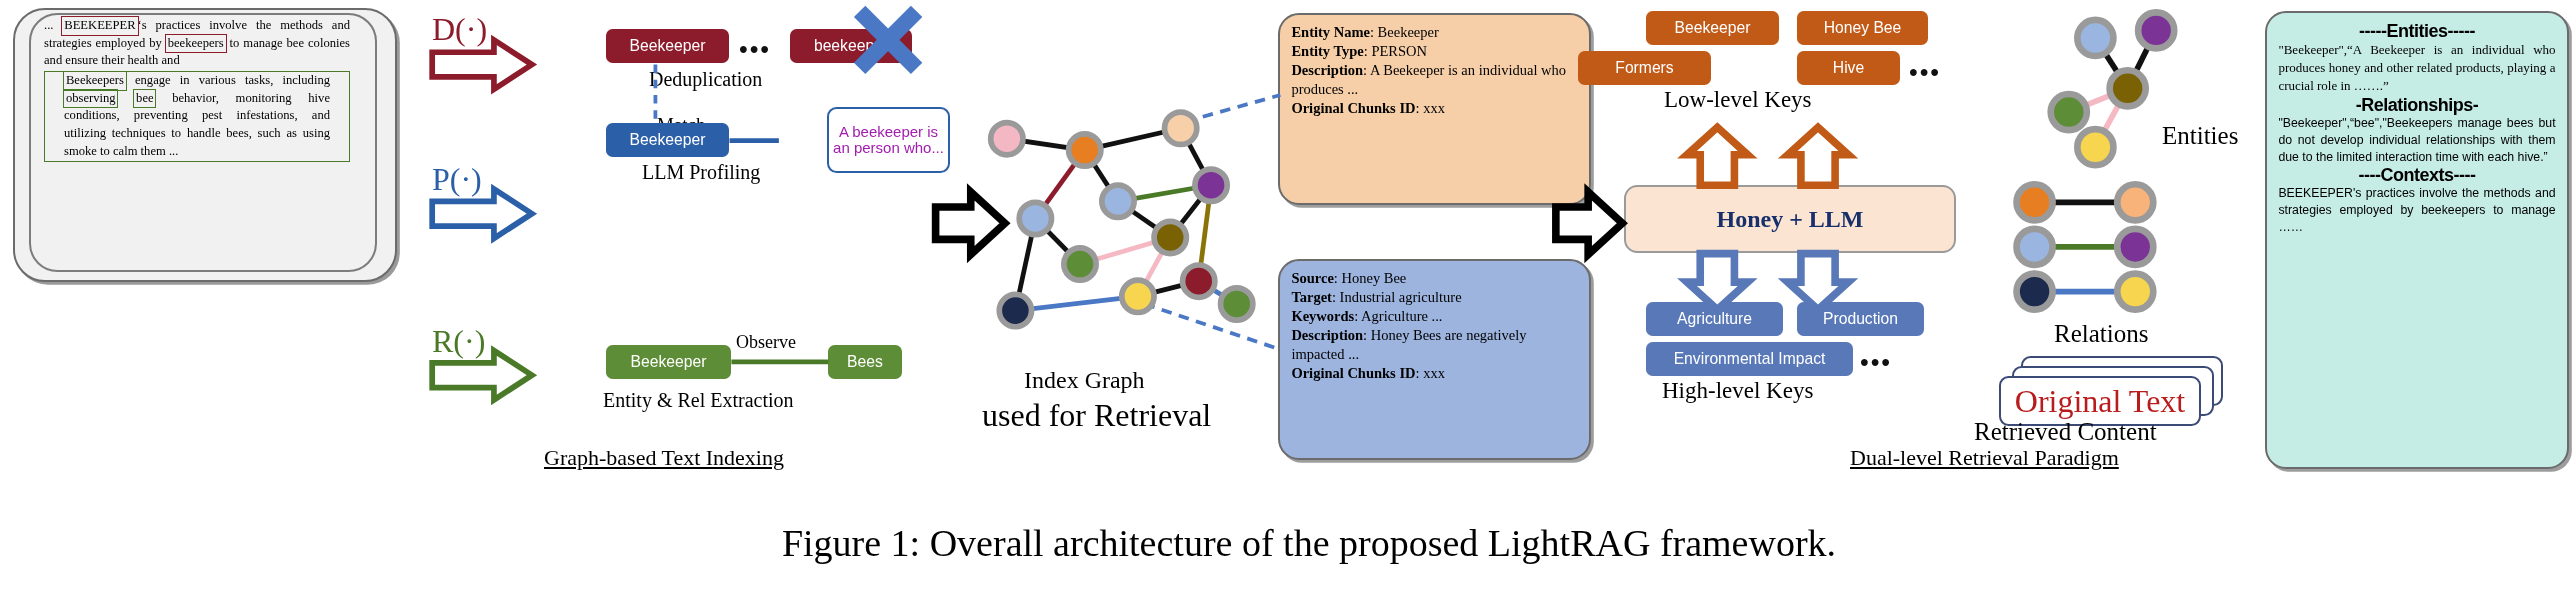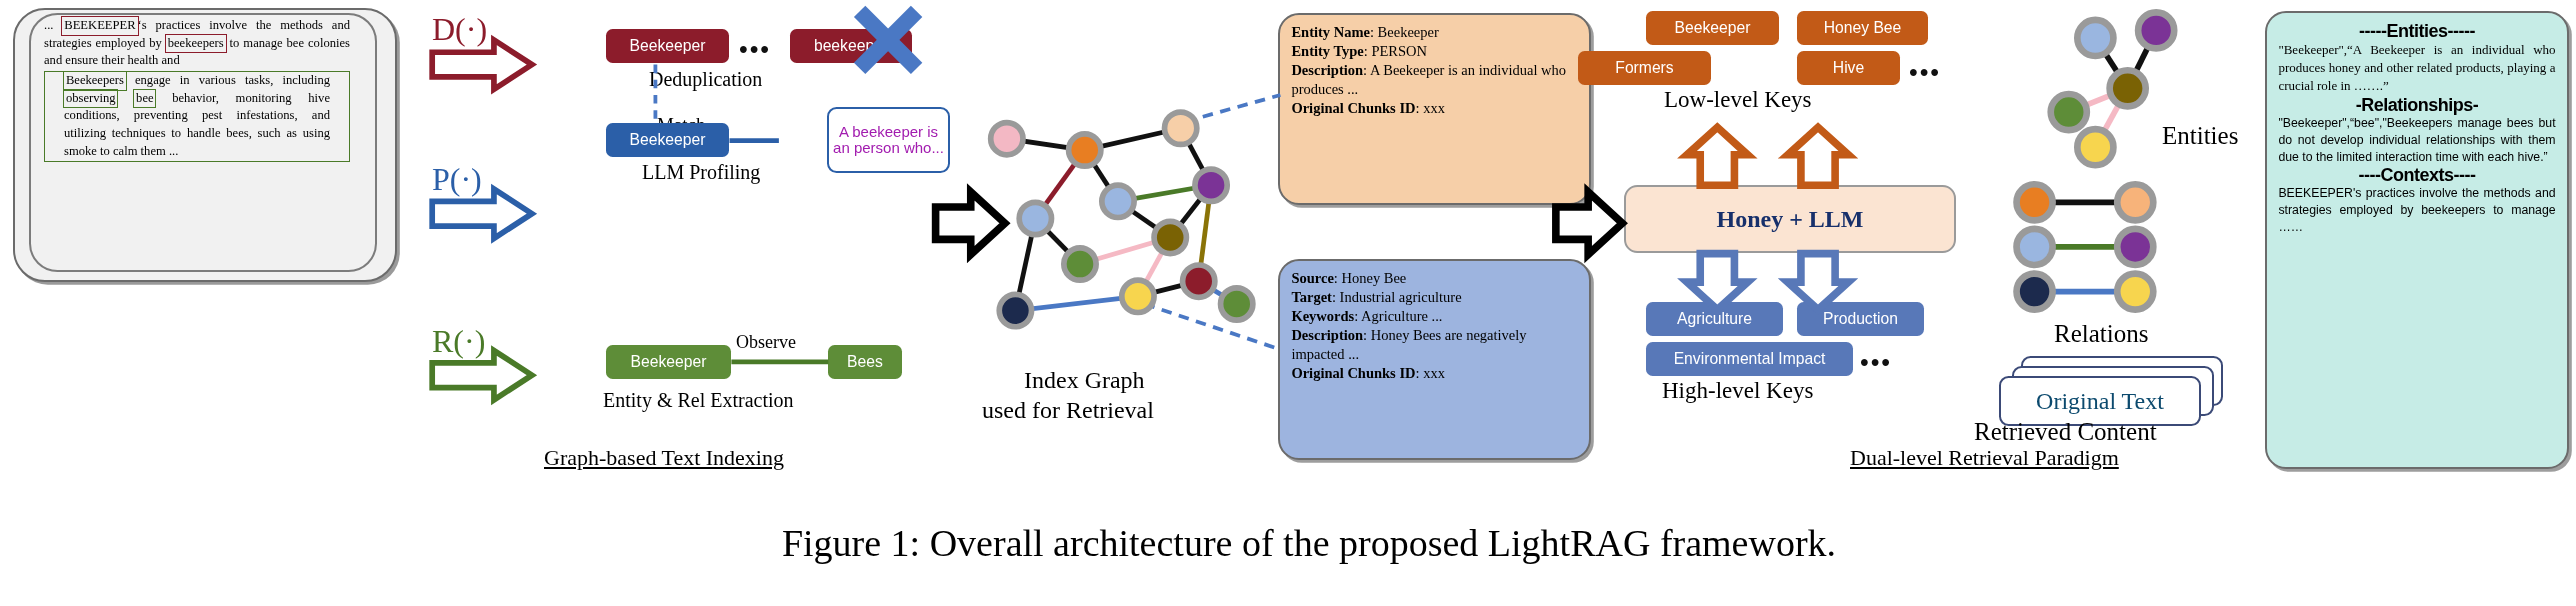--- a/index.html
+++ b/index.html
@@ -109,21 +109,21 @@
 <div class="caption-serif" style="left:642px;top:161px;font-family:Liberation Serif, serif;">LLM Profiling</div>
 
 <div class="pill green" style="left:606px;top:345px;width:125px;height:34px;">Beekeeper</div>
 <div class="caption-serif" style="left:736px;top:332px;font-size:18px;">Observe</div>
 <div class="pill green" style="left:828px;top:345px;width:74px;height:34px;">Bees</div>
 <div class="caption-serif" style="left:603px;top:389px;">Entity &amp; Rel Extraction</div>
 
 <div class="stage-title" style="left:544px;top:445px;">Graph-based Text Indexing</div>
 
 <div class="caption-serif" style="left:1024px;top:367px;font-size:24px;">Index Graph</div>
-<div class="caption-serif" style="left:982px;top:397px;font-size:24px;">used for Retrieval</div>
+<div class="caption-serif" style="left:982px;top:397px;font-size:32px;">used for Retrieval</div>
 
 <div class="infocard" id="entity-card" style="left:1278px;top:13.3px;width:313px;height:192px;">
   <div><b>Entity Name</b>:<span>  Beekeeper</span></div>
   <div><b>Entity Type</b>:<span> PERSON</span></div>
   <div><b>Description</b>:<span> A Beekeeper is an individual who produces ...</span></div>
   <div><b>Original Chunks ID</b>:<span> xxx</span></div>
 </div>
 
 <div class="infocard" id="source-card" style="left:1278px;top:259px;width:313px;height:201px;">
   <div><b>Source</b>:<span> Honey Bee</span></div>
@@ -146,21 +146,21 @@
 <div class="pill slate" style="left:1797px;top:302px;width:127px;height:34px;">Production</div>
 <div class="pill slate" style="left:1646px;top:342px;width:207px;height:34px;">Environmental Impact</div>
 <div class="dots" style="left:1860px;top:350px;">•••</div>
 <div class="caption-serif" style="left:1662px;top:378px;font-size:23px;">High-level Keys</div>
 
 <div class="caption-serif" style="left:2162px;top:122px;font-size:25px;">Entities</div>
 <div class="caption-serif" style="left:2054px;top:320px;font-size:25px;">Relations</div>
 
 <div class="docstack" style="left:2021px;top:356px;width:198px;height:46px;"></div>
 <div class="docstack" style="left:2012px;top:366px;width:198px;height:46px;"></div>
-<div class="docstack" style="left:1999px;top:376px;width:198px;height:46px;display:flex;align-items:center;justify-content:center;font-family:'Liberation Serif',serif;font-size:24px;color:#0c4a6e;">Original Text</div>
+<div class="docstack" style="left:1999px;top:376px;width:198px;height:46px;display:flex;align-items:center;justify-content:center;font-family:'Liberation Serif',serif;font-size:32px;color:#b91c1c;">Original Text</div>
 <div class="caption-serif" style="left:1974px;top:418px;font-size:25px;">Retrieved Content</div>
 
 <div class="stage-title" style="left:1850px;top:445px;">Dual-level Retrieval Paradigm</div>
 
 <div class="infocard" id="result-card" style="left:2265px;top:11.4px;width:304px;height:458px;">
   <div class="res-head">-----Entities-----</div>
   <div class="res-body">"Beekeeper",“A Beekeeper is an individual who produces honey and other related products, playing a crucial role in …….”</div>
   <div class="res-head">-Relationships-</div>
   <div class="res-body sans">"Beekeeper",“bee","Beekeepers manage bees but do not develop individual relationships with them due to the limited interaction time with each hive.”</div>
   <div class="res-head">----Contexts----</div>

